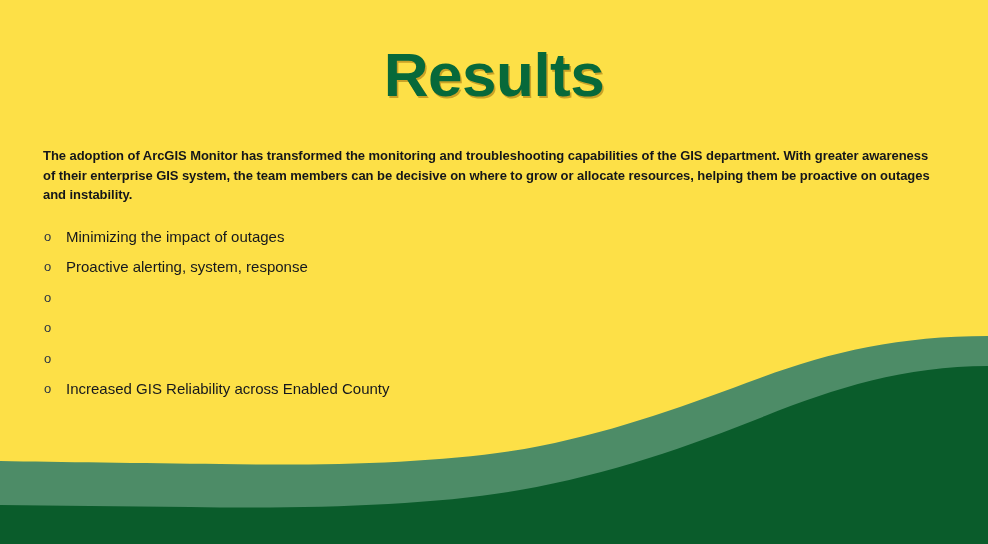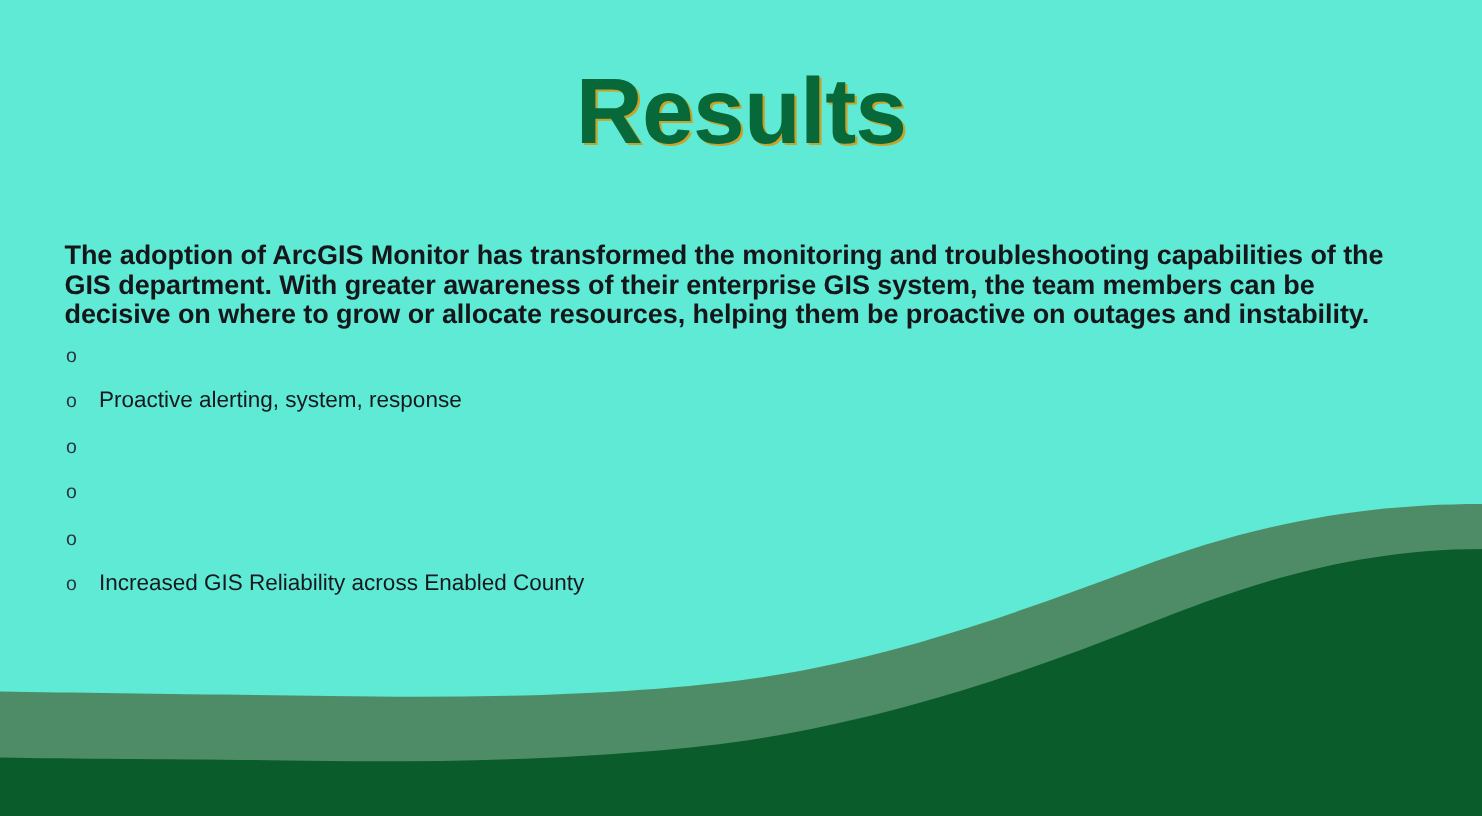--- a/index.html
+++ b/index.html
@@ -40,23 +40,23 @@
     color: #07693a;
     letter-spacing: -0.5px;
     text-shadow: 1.5px 1.5px 0 #c9a227;
     white-space: nowrap;
   }
 
   
   #lead {
     position: absolute;
     left: 43px;
-    top: 161px;
+    top: 146px;
     width: 900px;
-    font-size: 18px;
+    font-size: 13px;
     font-weight: bold;
     color: #14161a;
     line-height: 19.5px;
     letter-spacing: -0.05px;
   }
 
   
   #bullets {
     position: absolute;
     left: 43px;
@@ -80,21 +80,21 @@
     left: 1px;
     top: 0;
     font-size: 13px;
     line-height: 22px;
     color: #2c3442;
   }
 </style>
 </head>
 <body>
 
-<div id="slide" style="background: #5eead4;">
+<div id="slide" style="background: #fde047;">
 
   <svg id="wave-layer" viewBox="0 0 988 544" preserveAspectRatio="none">
     <path fill="#4d8c67" d="M988,336
              C900,336 830,352 760,378
              C690,404 620,430 540,446
              C455,463 330,466 220,464
              C140,463 60,462 0,461
              L0,544 L988,544 Z"></path>
     <path fill="#0a5c2b" d="M988,366
              C905,366 835,388 765,416
@@ -104,20 +104,21 @@
              L0,544 L988,544 Z"></path>
   </svg>
 
   <div id="title" style="color: rgb(7, 105, 58); text-shadow: rgb(201, 162, 39) 1.5px 1.5px 0px;">Results</div>
 
   <div id="lead" style="color: rgb(20, 22, 26);">The adoption of ArcGIS Monitor has transformed the monitoring and troubleshooting capabilities of the GIS department. With greater awareness of their enterprise GIS system, the team members can be decisive on where to grow or allocate resources, helping them be proactive on outages and instability.</div>
 
   <ul id="bullets">
     <li>
       <span class="marker">o</span>
+      <span class="text">Minimizing the impact of outages</span>
     </li>
     <li>
       <span class="marker">o</span>
       <span class="text">Proactive alerting, system, response</span>
     </li>
     <li>
       <span class="marker">o</span>
     </li>
     <li>
       <span class="marker">o</span>

